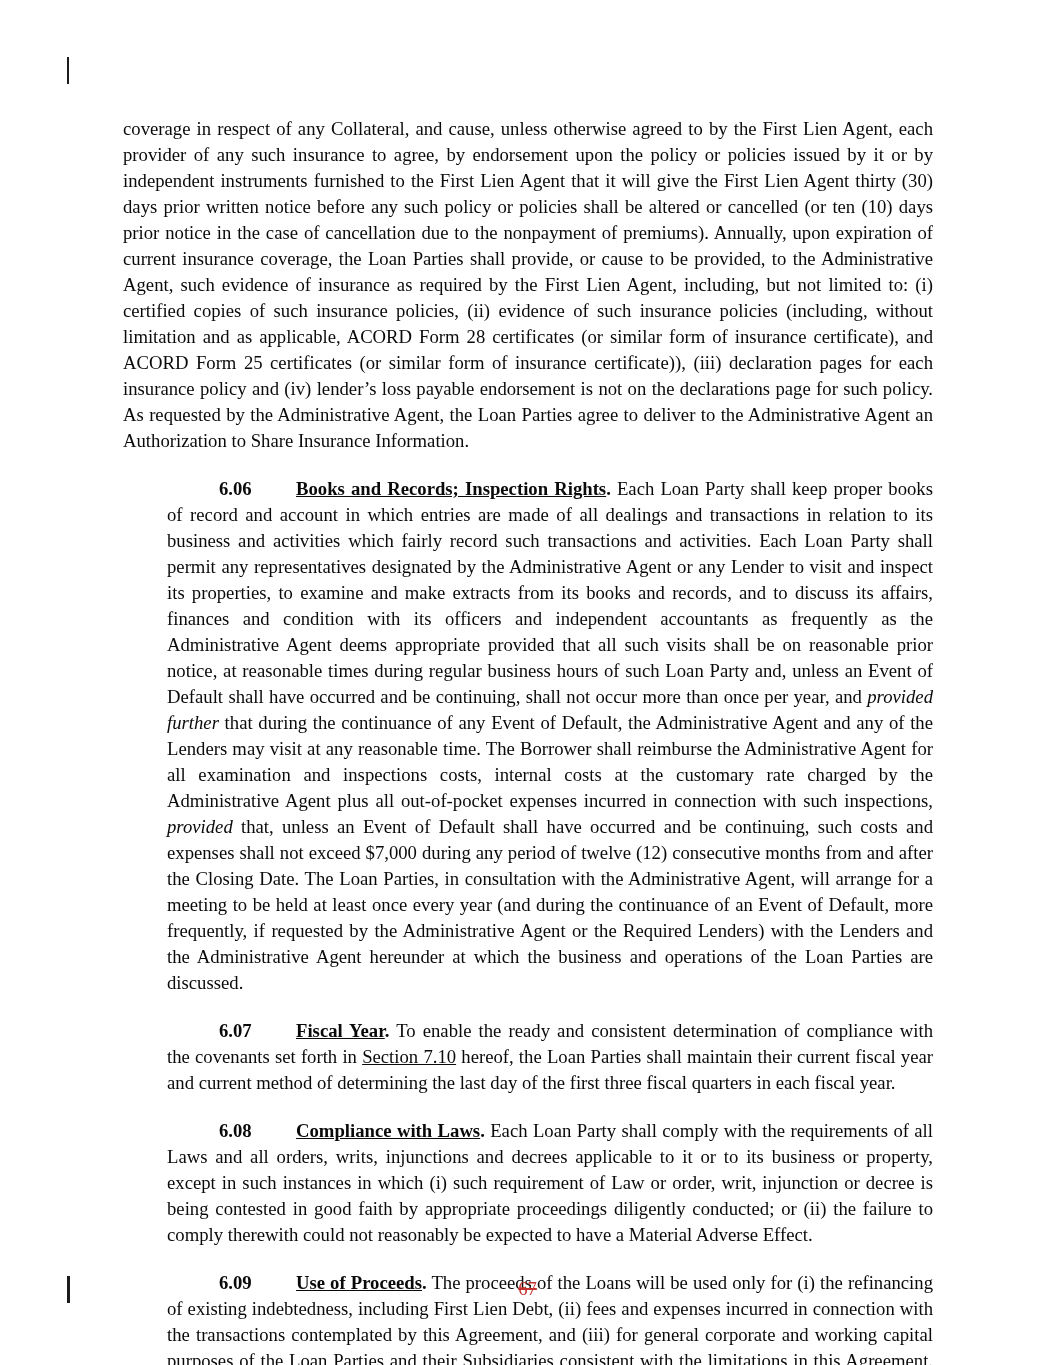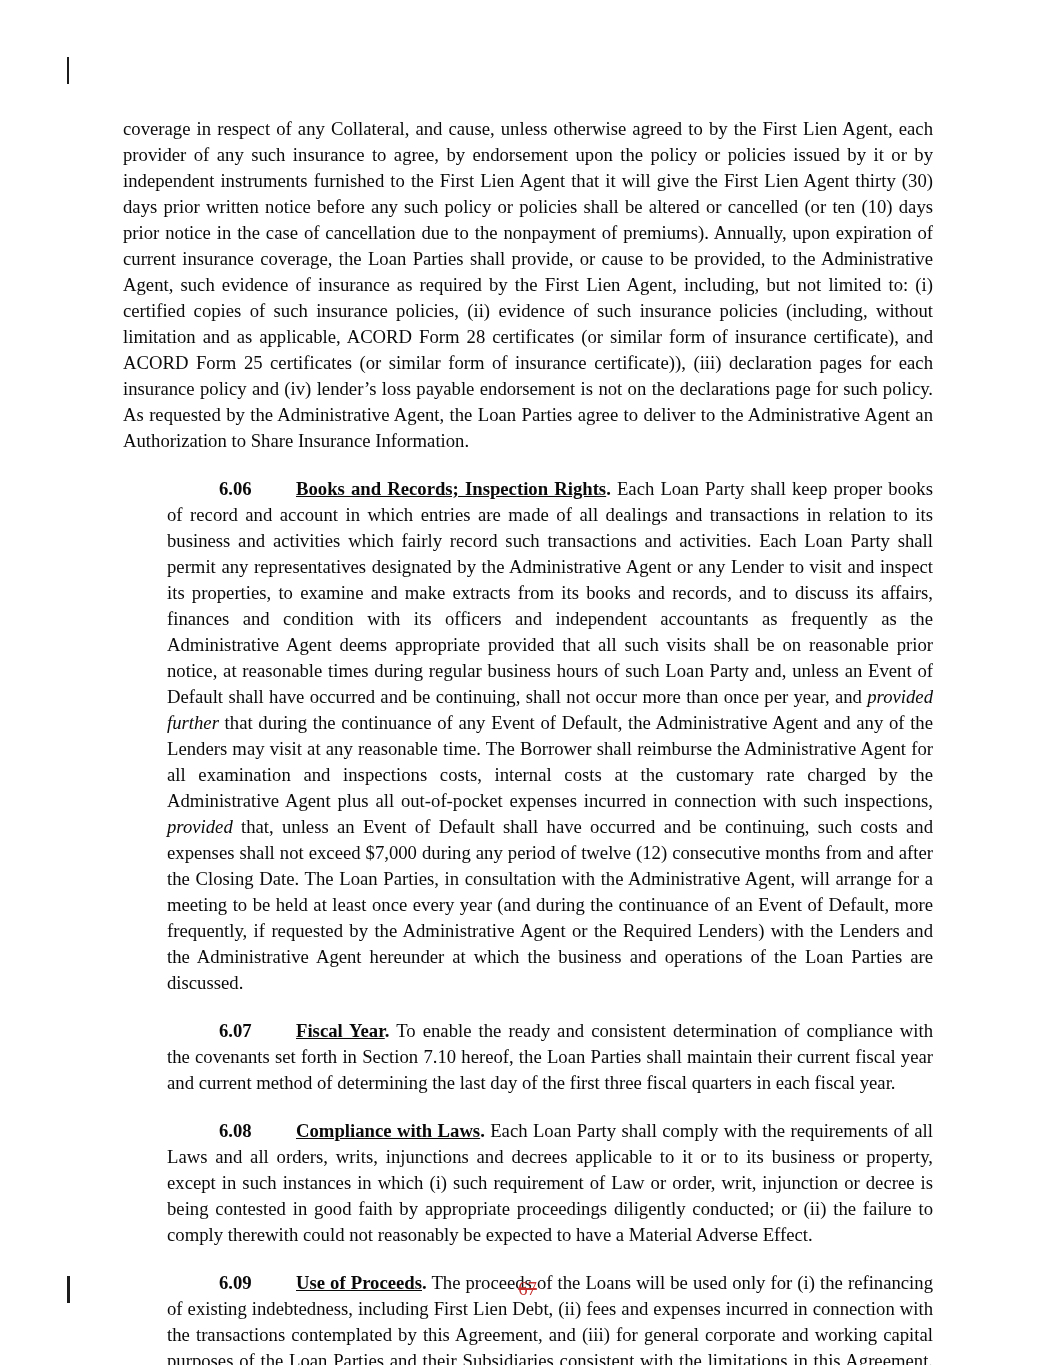--- a/index.html
+++ b/index.html
@@ -41,21 +41,21 @@
   p.para.sect { text-indent: 52px; margin-left: 44px; }
   .secnum {
     display: inline-block;
     width: 77px;
     font-weight: bold;
     text-indent: 0;
   }
   .seg-normal { }
   .seg-bold { font-weight: bold; }
   .seg-italic { font-style: italic; }
-  .seg-underline { }
+  .seg-underline { text-decoration: underline; }
   .seg-bold-underline { font-weight: bold; text-decoration: underline; }
   .footer {
     position: absolute;
     top: 1278px;
     left: 0;
     width: 100%;
     text-align: center;
   }
   .page-number {
     font-size: 18.7px;

